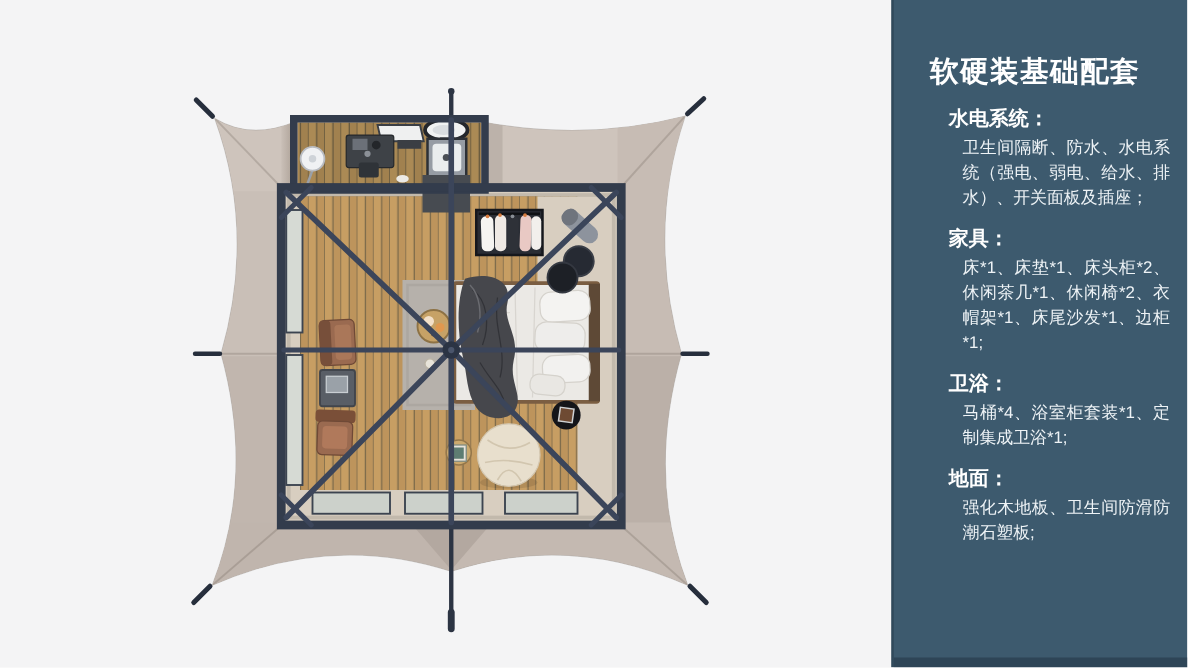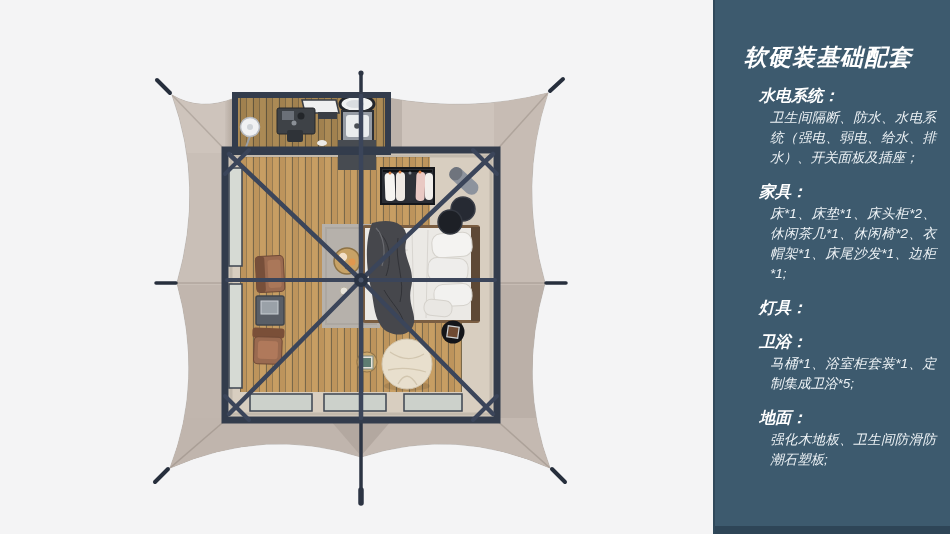--- a/index.html
+++ b/index.html
@@ -11,21 +11,20 @@
   }
   *{box-sizing:border-box; margin:0; padding:0;}
   html,body{width:950px;}
   body{
     font-family:"Liberation Sans","DejaVu Sans",sans-serif;
     background:#ffffff;
   }
   .stage{
     width:950px; height:534px; display:flex; overflow:hidden;
     background:var(--bg);
-    font-style:italic;
   }
   .plan-area{
     width:713px; height:534px; position:relative; background:var(--bg);
     flex:0 0 713px;
   }
   .panel{
     width:237px; height:534px; flex:0 0 237px;
     background:var(--panel-bg);
     border-left:2px solid rgba(10,25,35,0.25);
     color:var(--panel-text);
@@ -313,26 +312,25 @@
       <h2 class="spec-heading">水电系统：</h2>
       <p class="spec-body">卫生间隔断、防水、水电系统（强电、弱电、给水、排水）、开关面板及插座；</p>
     </section>
 
     <section class="spec-section">
       <h2 class="spec-heading">家具：</h2>
       <p class="spec-body">床*1、床垫*1、床头柜*2、休闲茶几*1、休闲椅*2、衣帽架*1、床尾沙发*1、边柜*1;</p>
     </section>
 
     <section class="spec-section">
-      <h2 class="spec-heading">灯具：</h2>
     </section>
 
     <section class="spec-section">
       <h2 class="spec-heading">卫浴：</h2>
-      <p class="spec-body">马桶*1、浴室柜套装*1、定制集成卫浴*5;</p>
+      <p class="spec-body">马桶*4、浴室柜套装*1、定制集成卫浴*1;</p>
     </section>
 
     <section class="spec-section">
       <h2 class="spec-heading">地面：</h2>
       <p class="spec-body">强化木地板、卫生间防滑防潮石塑板;</p>
     </section>
 
     <div class="panel-footer"></div>
   </aside>
 

